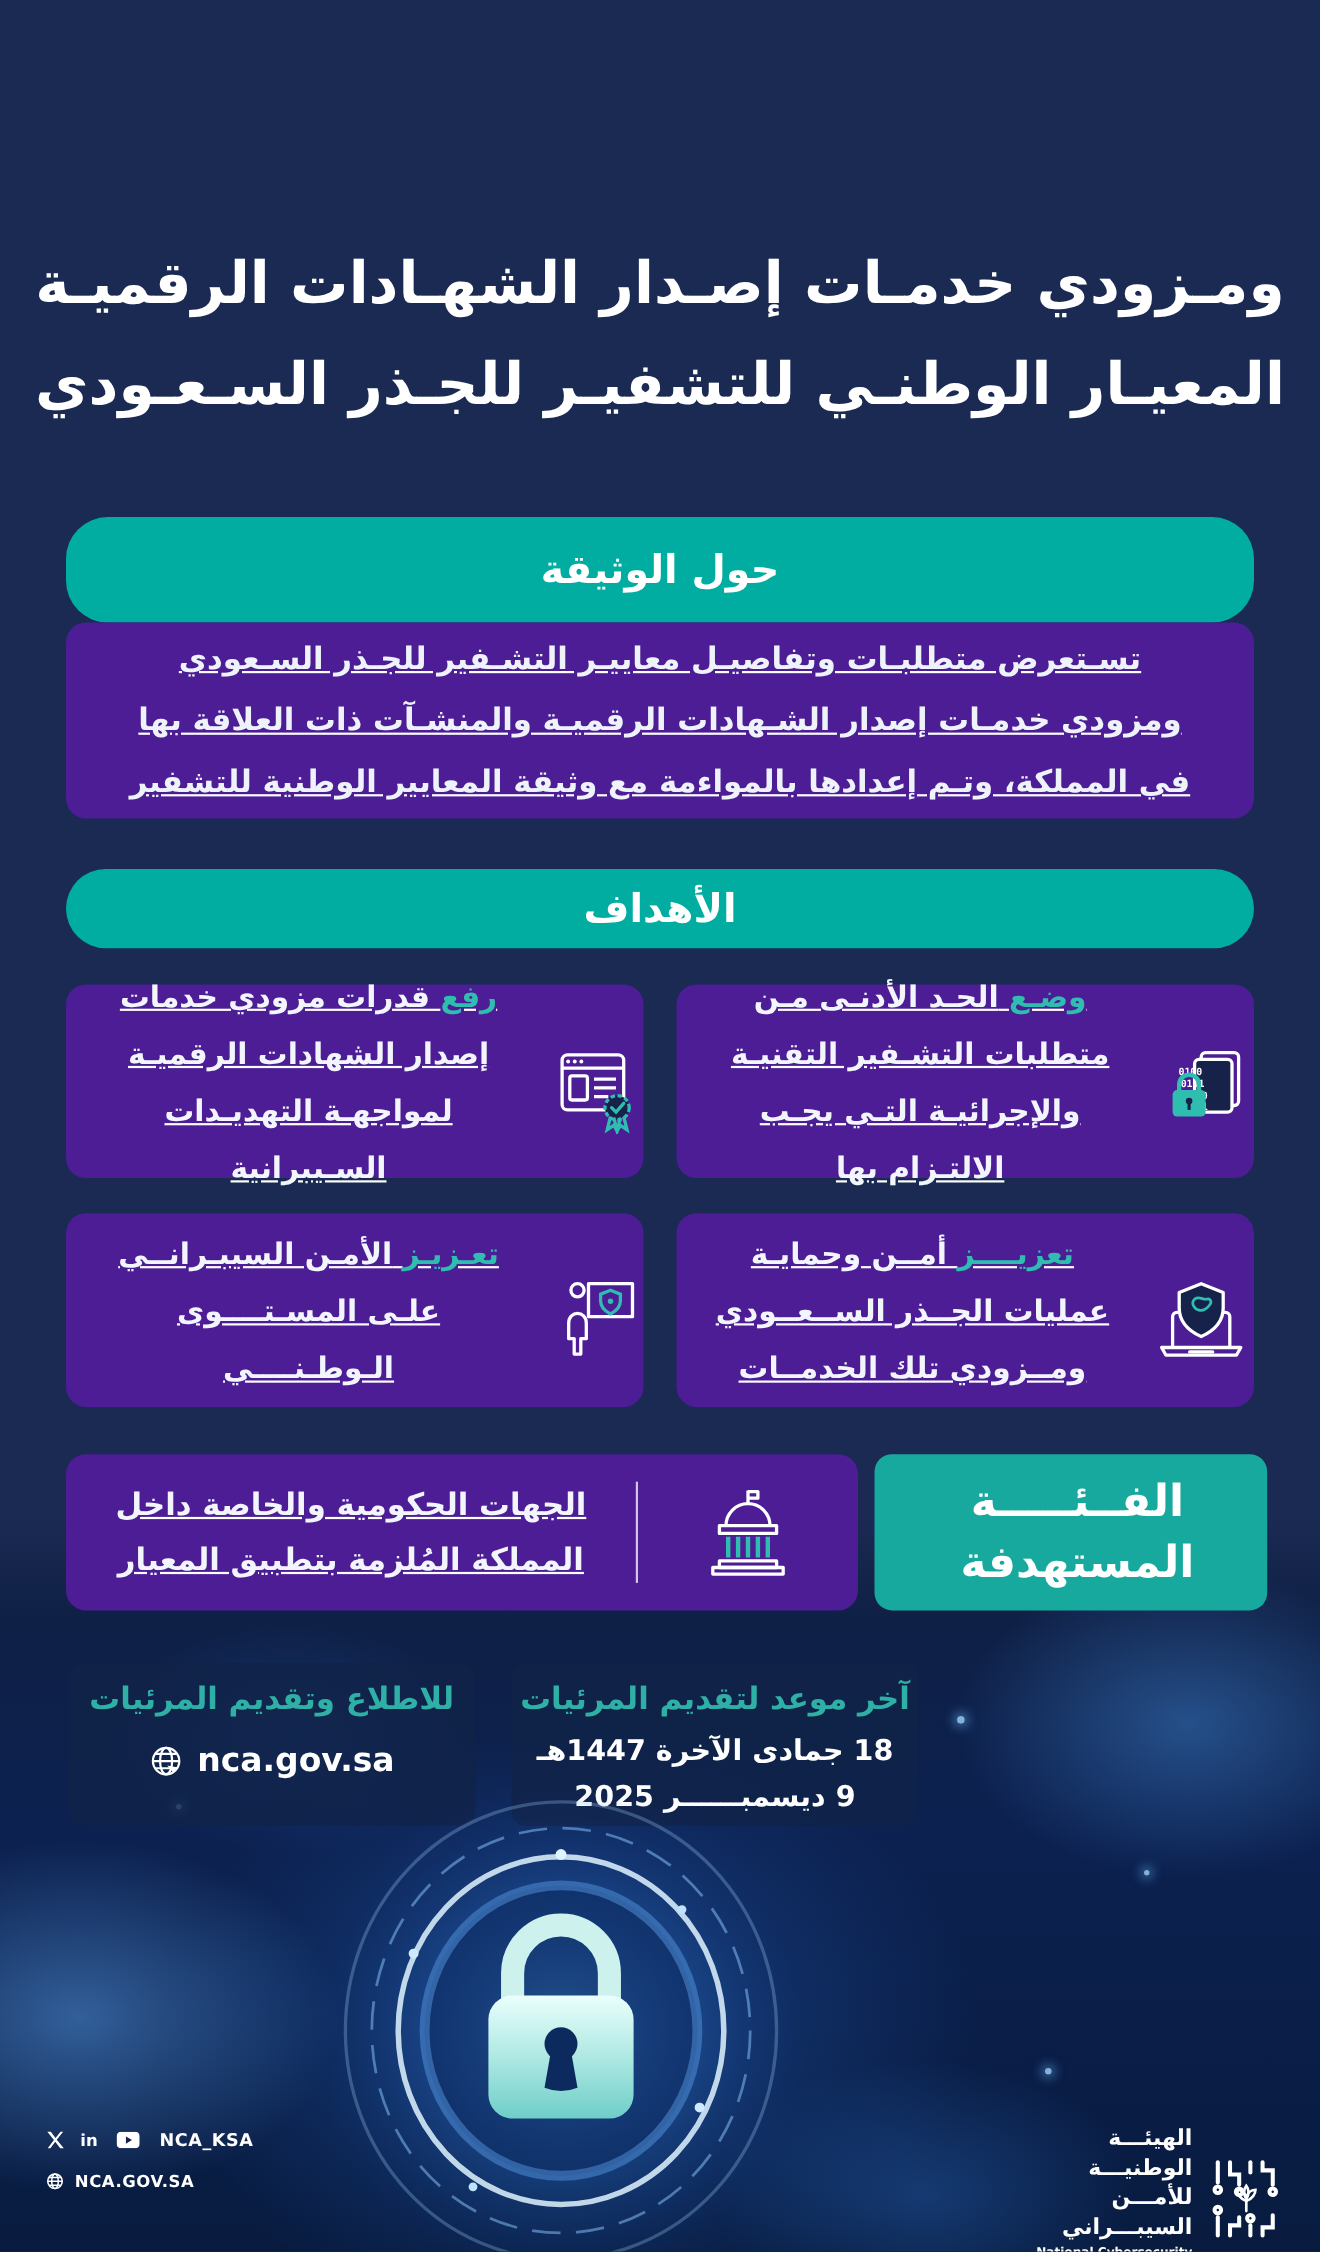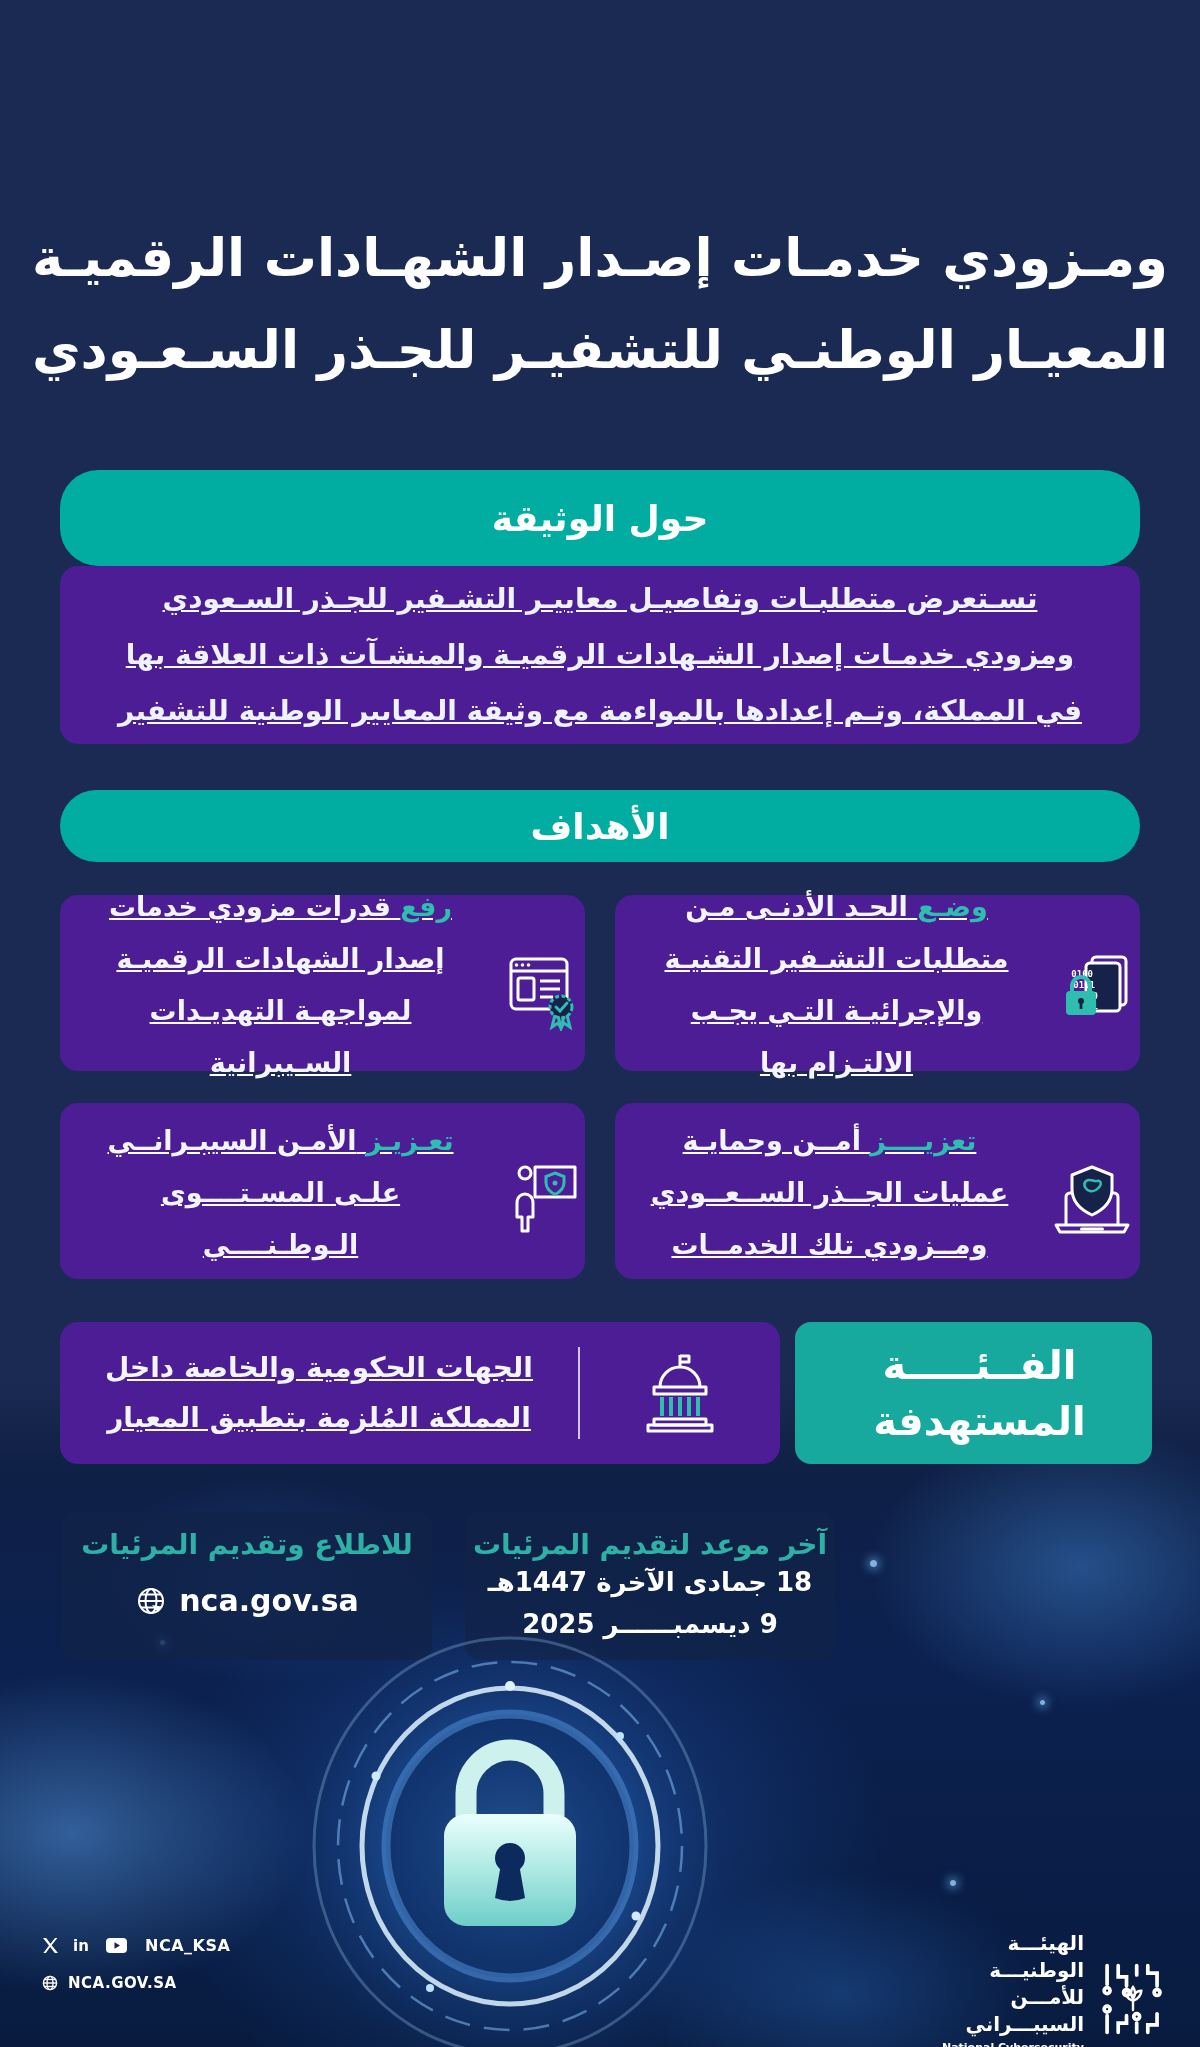--- a/index.html
+++ b/index.html
@@ -57,21 +57,21 @@
   .target-card .t-text{flex:1;text-align:center;font-size:28px;line-height:50px;font-weight:700;
     color:#f2f6fc;padding:0 30px;}
   
   .info-box{position:absolute;top:1512px;width:370px;height:148px;border-radius:14px;
     background:rgba(17,34,72,0.78);display:flex;flex-direction:column;align-items:center;}
   .info-box .info-title{margin-top:16px;font-size:28px;font-weight:700;color:#2fb0a6;}
   #feedback-box{left:62px;}
   #deadline-box{left:465px;}
   .site-row{display:flex;align-items:center;gap:12px;margin-top:22px;direction:ltr;}
   .site-row .site-text{font-size:30px;font-weight:700;color:#ffffff;}
-  .date-lines{text-align:center;font-size:26px;line-height:42px;font-weight:700;color:#ffffff;}
+  .date-lines{margin-top:10px;text-align:center;font-size:26px;line-height:42px;font-weight:700;color:#ffffff;}
   
   .lock-art{position:absolute;left:280px;top:1616px;}
   
   .footer-social{position:absolute;left:42px;top:1936px;display:flex;align-items:center;gap:14px;direction:ltr;}
   .footer-social .handle{font-size:16px;font-weight:700;letter-spacing:0.5px;color:#ffffff;margin-left:4px;}
   .footer-site{position:absolute;left:42px;top:1974px;display:flex;align-items:center;gap:10px;direction:ltr;}
   .footer-site .site{font-size:15px;font-weight:700;letter-spacing:0.5px;color:#ffffff;}
   .footer-logo{position:absolute;left:920px;top:1930px;width:250px;display:flex;align-items:center;
     justify-content:flex-end;gap:12px;direction:ltr;}
   .footer-logo .logo-text{text-align:right;}

